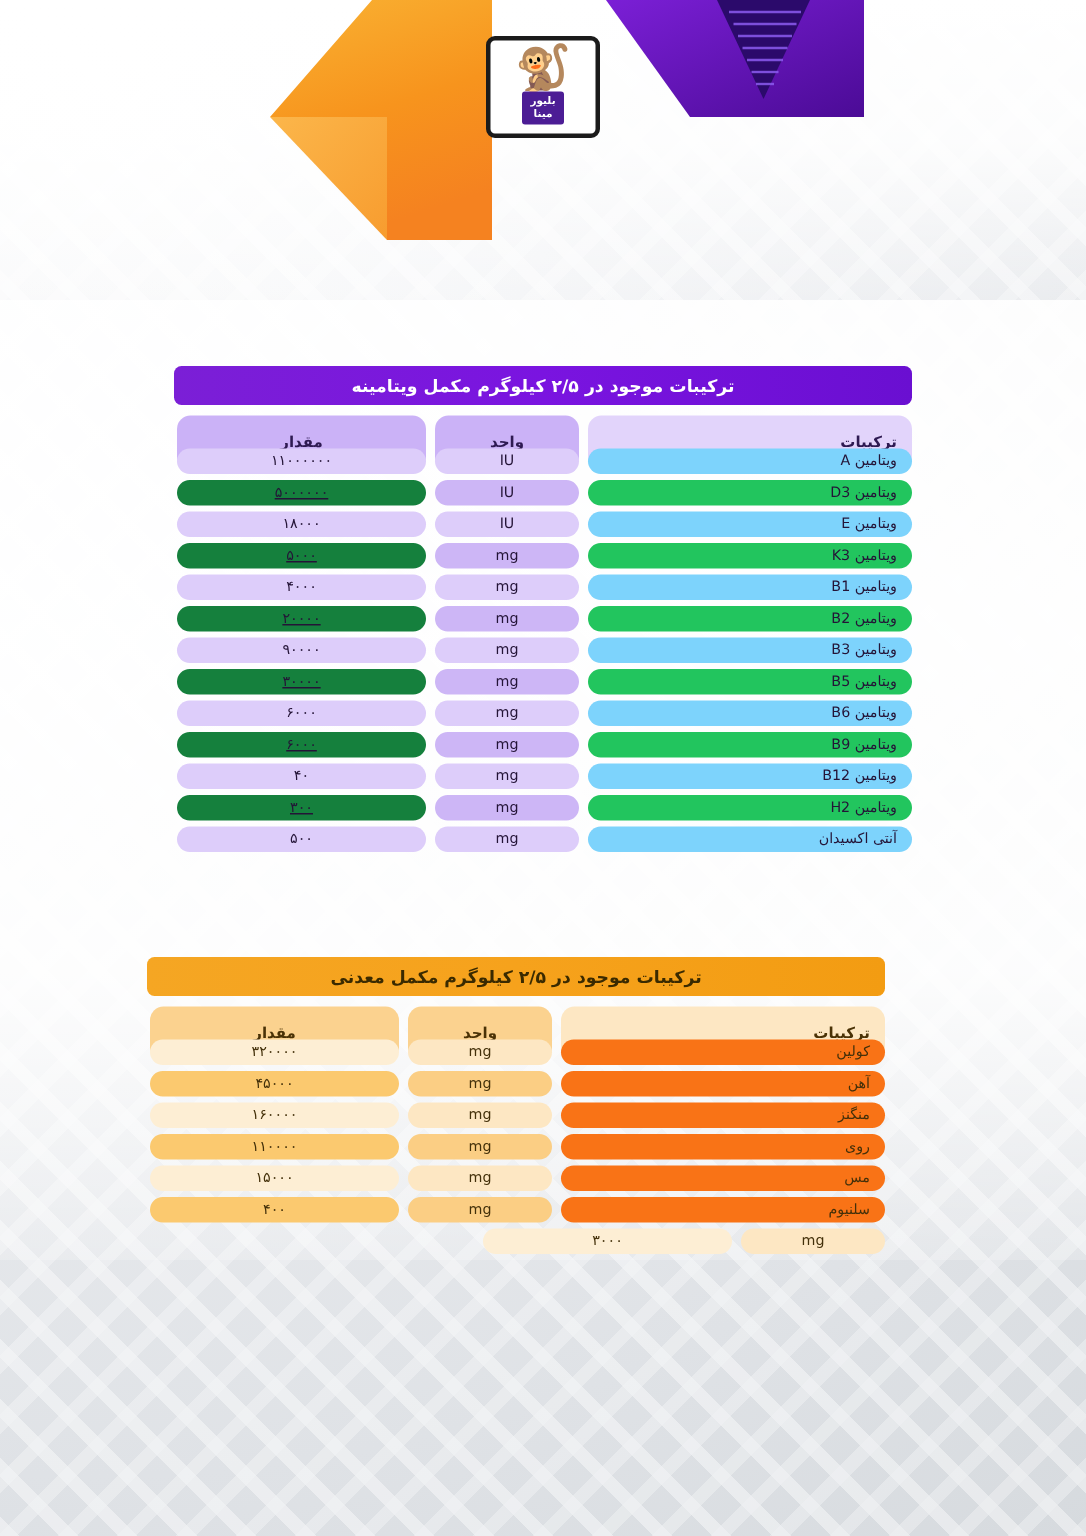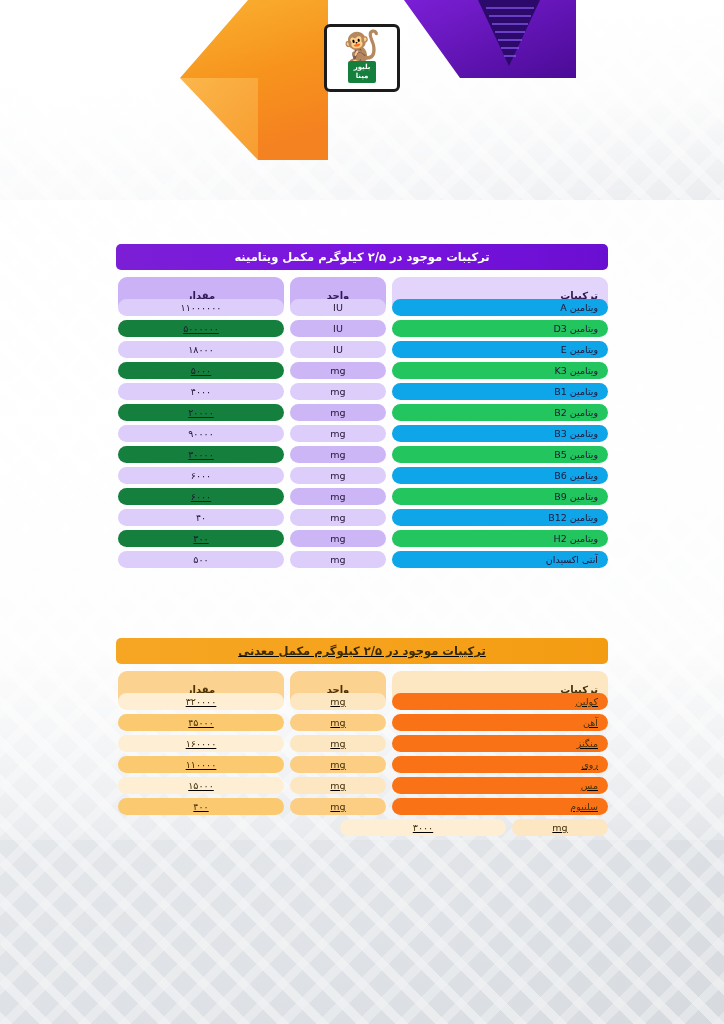--- a/index.html
+++ b/index.html
@@ -71,37 +71,37 @@
     top: 4px;
     left: 50%;
     transform: translateX(-50%);
     font-size: 30px;
     line-height: 30px;
     color: #141414;
   }
   .logo-chip {
     position: relative;
     margin-bottom: 6px;
-    background: #15803d;
+    background: #4c1d95;
     color: #ffffff;
     font-size: 7px;
     line-height: 9px;
     padding: 2px 6px;
     border-radius: 2px;
     text-align: center;
     font-weight: bold;
   }
 
   
   .table-block {
     position: absolute;
     width: 492px;
   }
   #vitamin-block { top: 244px; left: 116px; }
-  #mineral-block { top: 638px; left: 116px; text-decoration: underline; }
+  #mineral-block { top: 638px; left: 98px; }
 
   .table-title {
     height: 26px;
     border-radius: 5px;
     display: flex;
     align-items: center;
     justify-content: center;
     font-size: 11.5px;
     font-weight: bold;
     letter-spacing: 0.2px;
@@ -140,21 +140,21 @@
   .c-amount { width: 166px; }
 
   
   .hdr .cell { font-weight: bold; font-size: 10px; height: 36px; }
   .hdr { height: 18px; }
 
   
   .v-hdr-name   { background: #e2d4fb; color: #2e1a52; }
   .v-hdr-unit   { background: #cbb2f7; color: #2e1a52; }
   .v-hdr-amount { background: #cbb2f7; color: #2e1a52; }
-  .v-name-a { background: #0ea5e9; color: #241437; }
+  .v-name-a { background: #7dd3fc; color: #241437; }
   .v-name-b { background: #22c55e; color: #241437; }
   .v-unit-a { background: #ddcdfa; color: #241437; }
   .v-unit-b { background: #cdb6f6; color: #241437; }
   .v-amt-a  { background: #ddcdfa; color: #241437; }
   .v-amt-b  { background: #15803d; color: #241437; text-decoration: underline; }
 
   
   .m-hdr-name   { background: #fde7c3; color: #4a3206; }
   .m-hdr-unit   { background: #fbd28f; color: #4a3206; }
   .m-hdr-amount { background: #fbd28f; color: #4a3206; }

